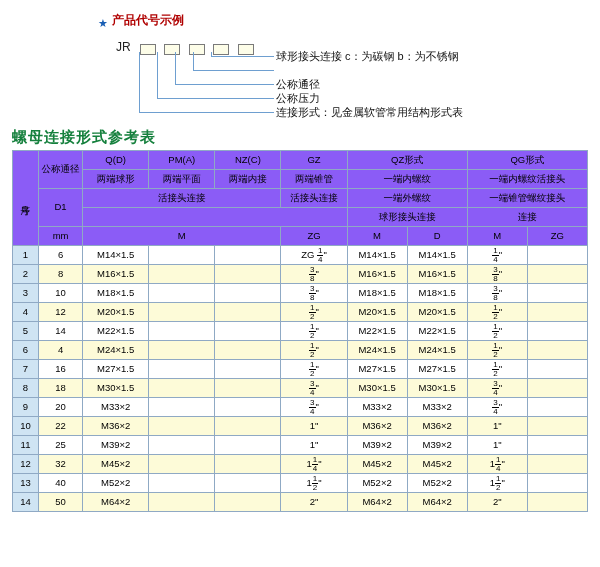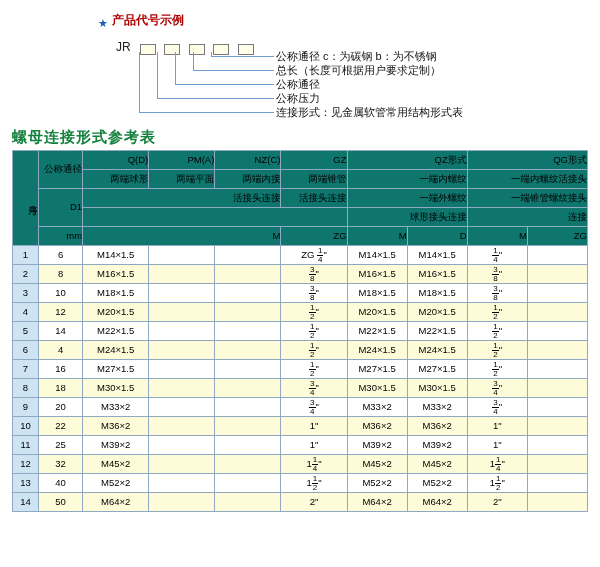--- a/index.html
+++ b/index.html
@@ -56,21 +56,21 @@
     border:1px solid #8fa9c4;
     text-align:center;
     vertical-align:middle;
     padding:0;
     height:18px;
     font-weight:normal;
     font-size:9.5px;
     line-height:1.15;
   }
   thead td{background:#cfe4f3;}
-  .hdr-blue{background:#0f766e;text-align:right;}
+  .hdr-blue{background:#8b5cf6;}
   tbody tr.odd td{background:#ffffff;}
   tbody tr.even td{background:#fdfbd8;}
   tbody tr.even td.c-lbl{background:#cfe4f3;}
   tbody tr.odd td.c-lbl{background:#cfe4f3;}
   .frac{
     display:inline-block;
     font-size:8px;
     line-height:1;
     vertical-align:middle;
     text-align:center;
@@ -100,22 +100,21 @@
     <span></span>
     <span></span>
   </div>
 
   <div class="lead" style="left:211px;top:52px;width:62px;height:4px;"></div>
   <div class="lead" style="left:193px;top:52px;width:80px;height:18px;"></div>
   <div class="lead" style="left:175px;top:52px;width:98px;height:32px;"></div>
   <div class="lead" style="left:157px;top:52px;width:116px;height:46px;"></div>
   <div class="lead" style="left:139px;top:52px;width:134px;height:60px;"></div>
 
-  <div class="ltext" style="left:276px;top:49px;">公称通径  c：为碳钢  b：为不锈钢</div>
-  <div class="ltext" style="left:276px;top:63px;">总长（长度可根据用户要求定制）</div>
+  <div class="ltext" style="left:276px;top:49px;">球形接头连接  c：为碳钢  b：为不锈钢</div>
   <div class="ltext" style="left:276px;top:77px;">公称通径</div>
   <div class="ltext" style="left:276px;top:91px;">公称压力</div>
   <div class="ltext" style="left:276px;top:105px;">连接形式：见金属软管常用结构形式表</div>
 </div>
 
 <div class="table-title">螺母连接形式参考表</div>
 
 <table>
   <colgroup>
     <col style="width:26px">

